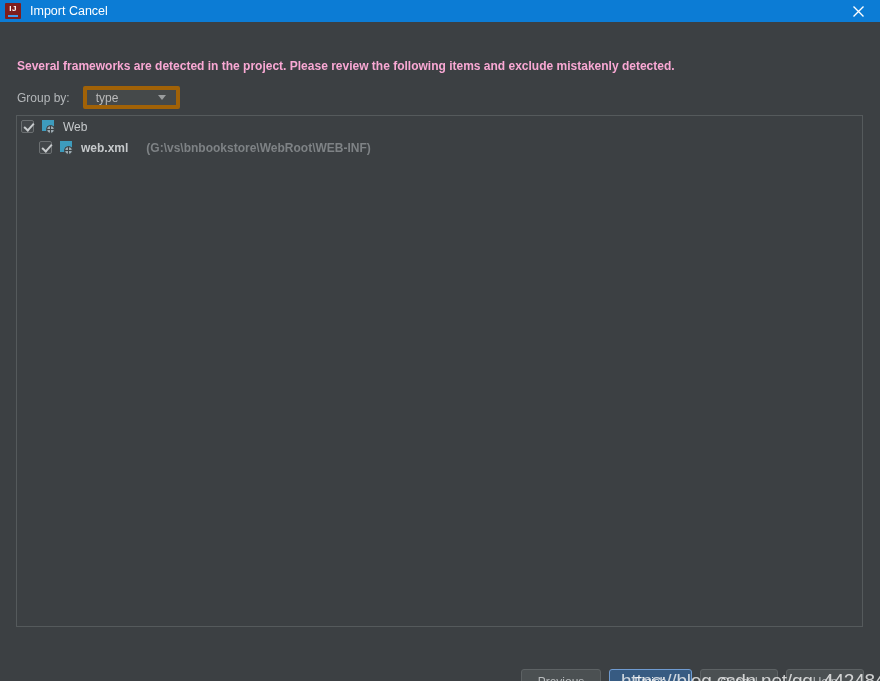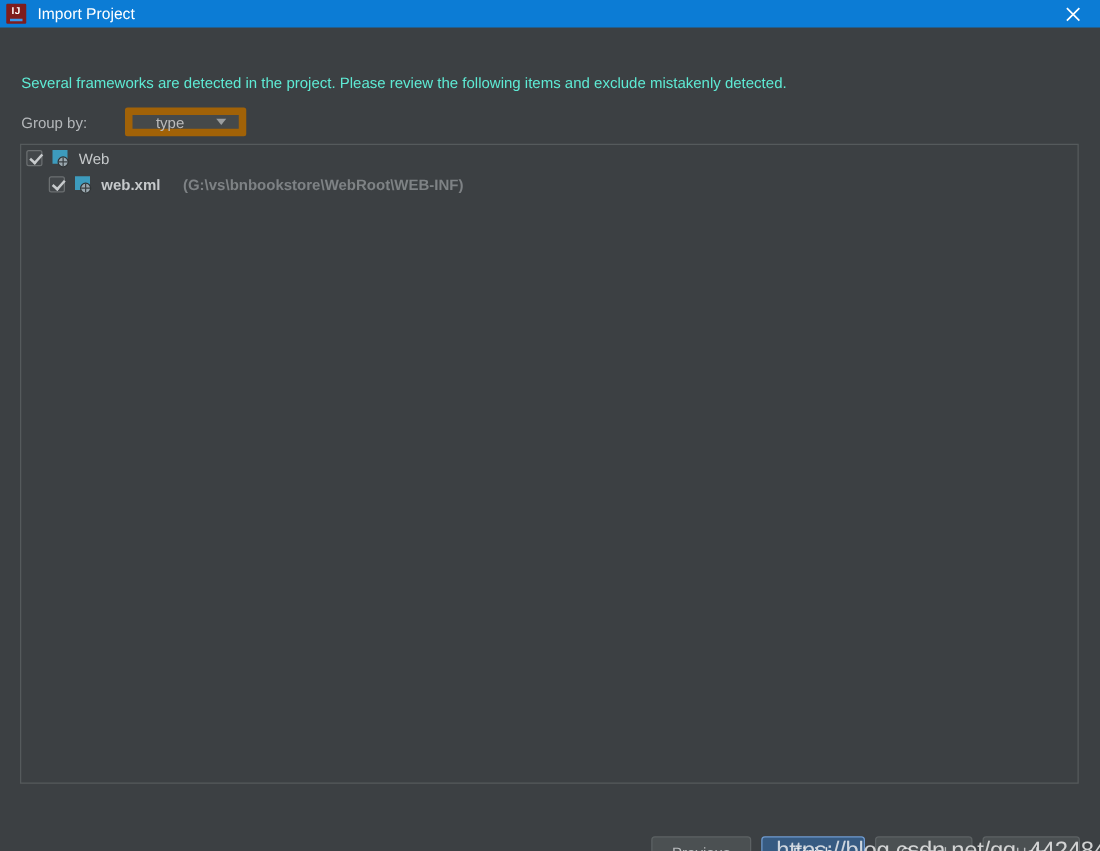--- a/index.html
+++ b/index.html
@@ -81,45 +81,46 @@
     padding: 0;
     position: relative;
     height: 659px;
   }
 
   .instruction {
     position: absolute;
     left: 17px;
     top: 37px;
     font-size: 12px;
-    color: #5eead4;
-    white-space: nowrap;
+    color: #f9a8d4;
+    white-space: nowrap;
+    font-weight: bold;
   }
 
   .groupby-row {
     position: absolute;
     left: 17px;
     top: 64px;
     display: flex;
     align-items: center;
   }
   .groupby-label {
     font-size: 12px;
     color: #b4b7ba;
-    margin-right: 30px;
+    margin-right: 13px;
   }
   .combo {
     width: 97px;
     height: 23px;
     background: #45494a;
-    border: 6px solid #a16207;
+    border: 4px solid #a16207;
     border-radius: 2px;
     display: flex;
     align-items: center;
-    padding: 0 4px 0 19px;
+    padding: 0 4px 0 9px;
     cursor: pointer;
     position: relative;
   }
   .combo-value {
     font-size: 12px;
     color: #bbbbbb;
     flex: 1 1 auto;
     white-space: nowrap;
   }
   .combo-arrow {
@@ -269,21 +270,21 @@
   }
 </style>
 </head>
 <body>
 
 <div class="titlebar">
   <div class="ij-icon">
     <span class="letters">IJ</span>
     <span class="bar"></span>
   </div>
-  <div class="titlebar-text">Import Project</div>
+  <div class="titlebar-text">Import Cancel</div>
   <div class="close-btn">
     <svg width="13" height="13" viewBox="0 0 13 13" aria-hidden="true">
       <path d="M1.5 1.5 L11.5 11.5 M11.5 1.5 L1.5 11.5" stroke="#ffffff" stroke-width="1.4" fill="none"></path>
     </svg>
   </div>
 </div>
 
 <div class="content">
 
   <div class="instruction">Several frameworks are detected in the project. Please review the following items and exclude mistakenly detected.</div>

